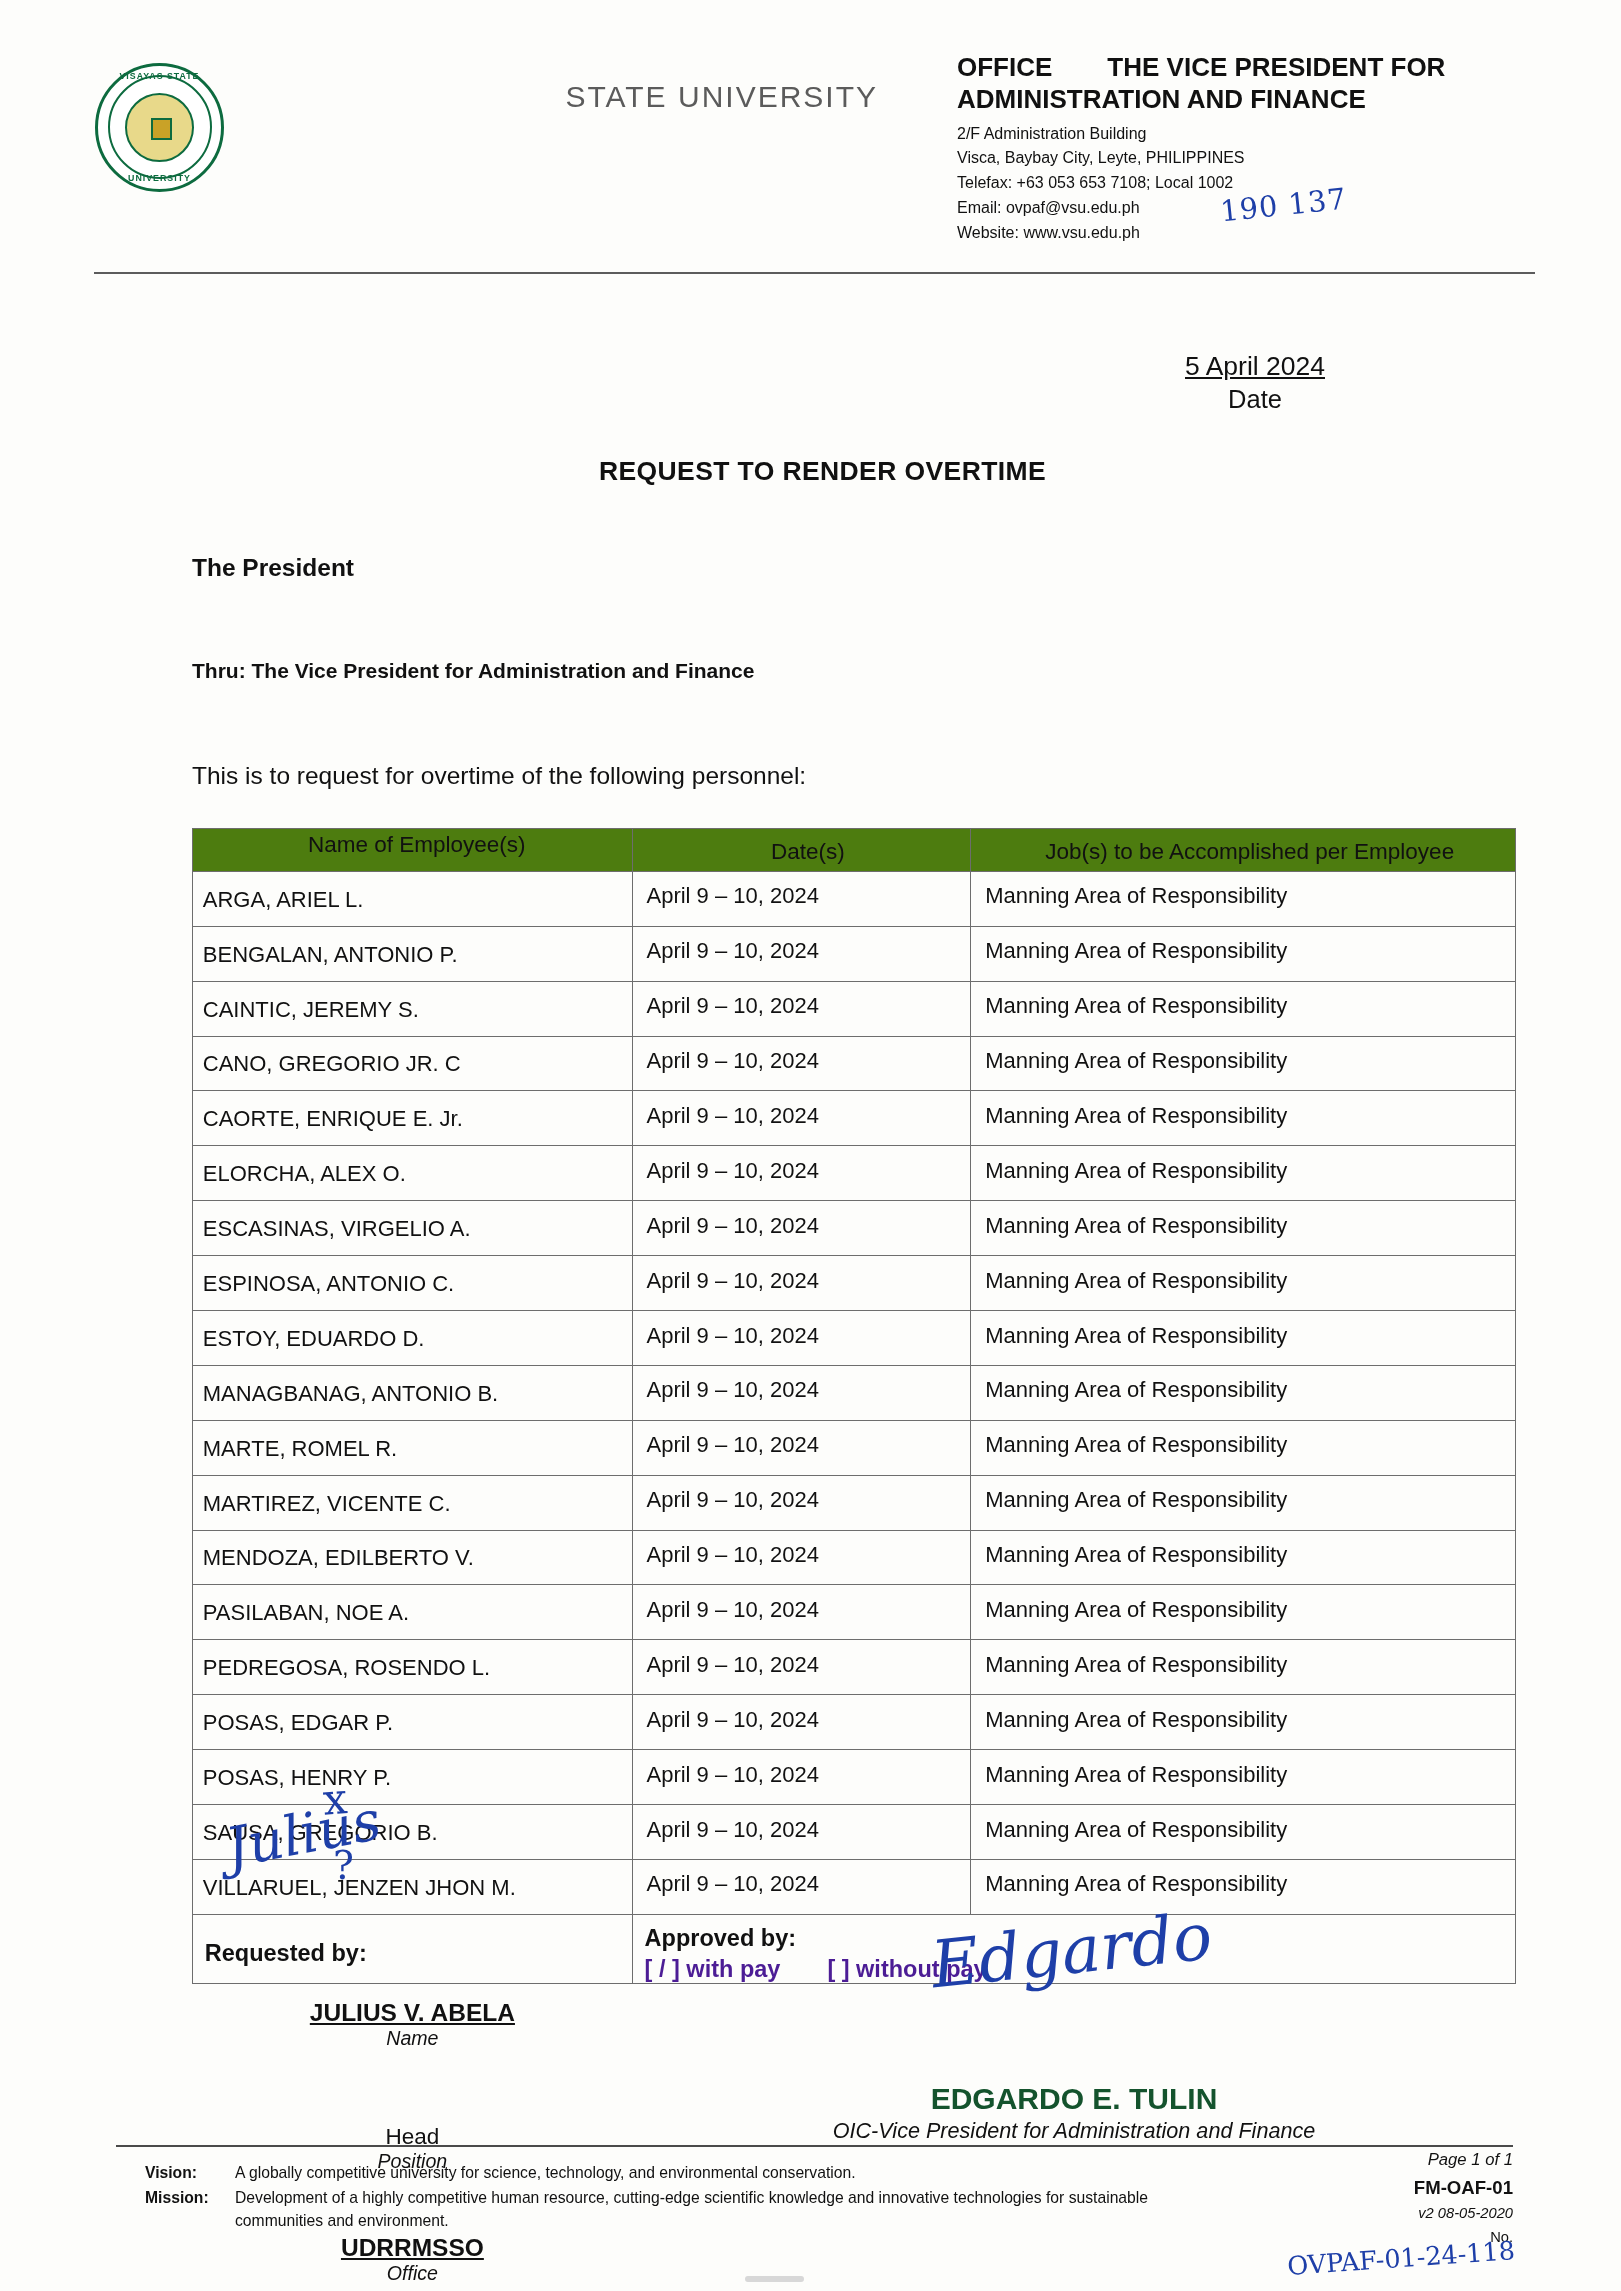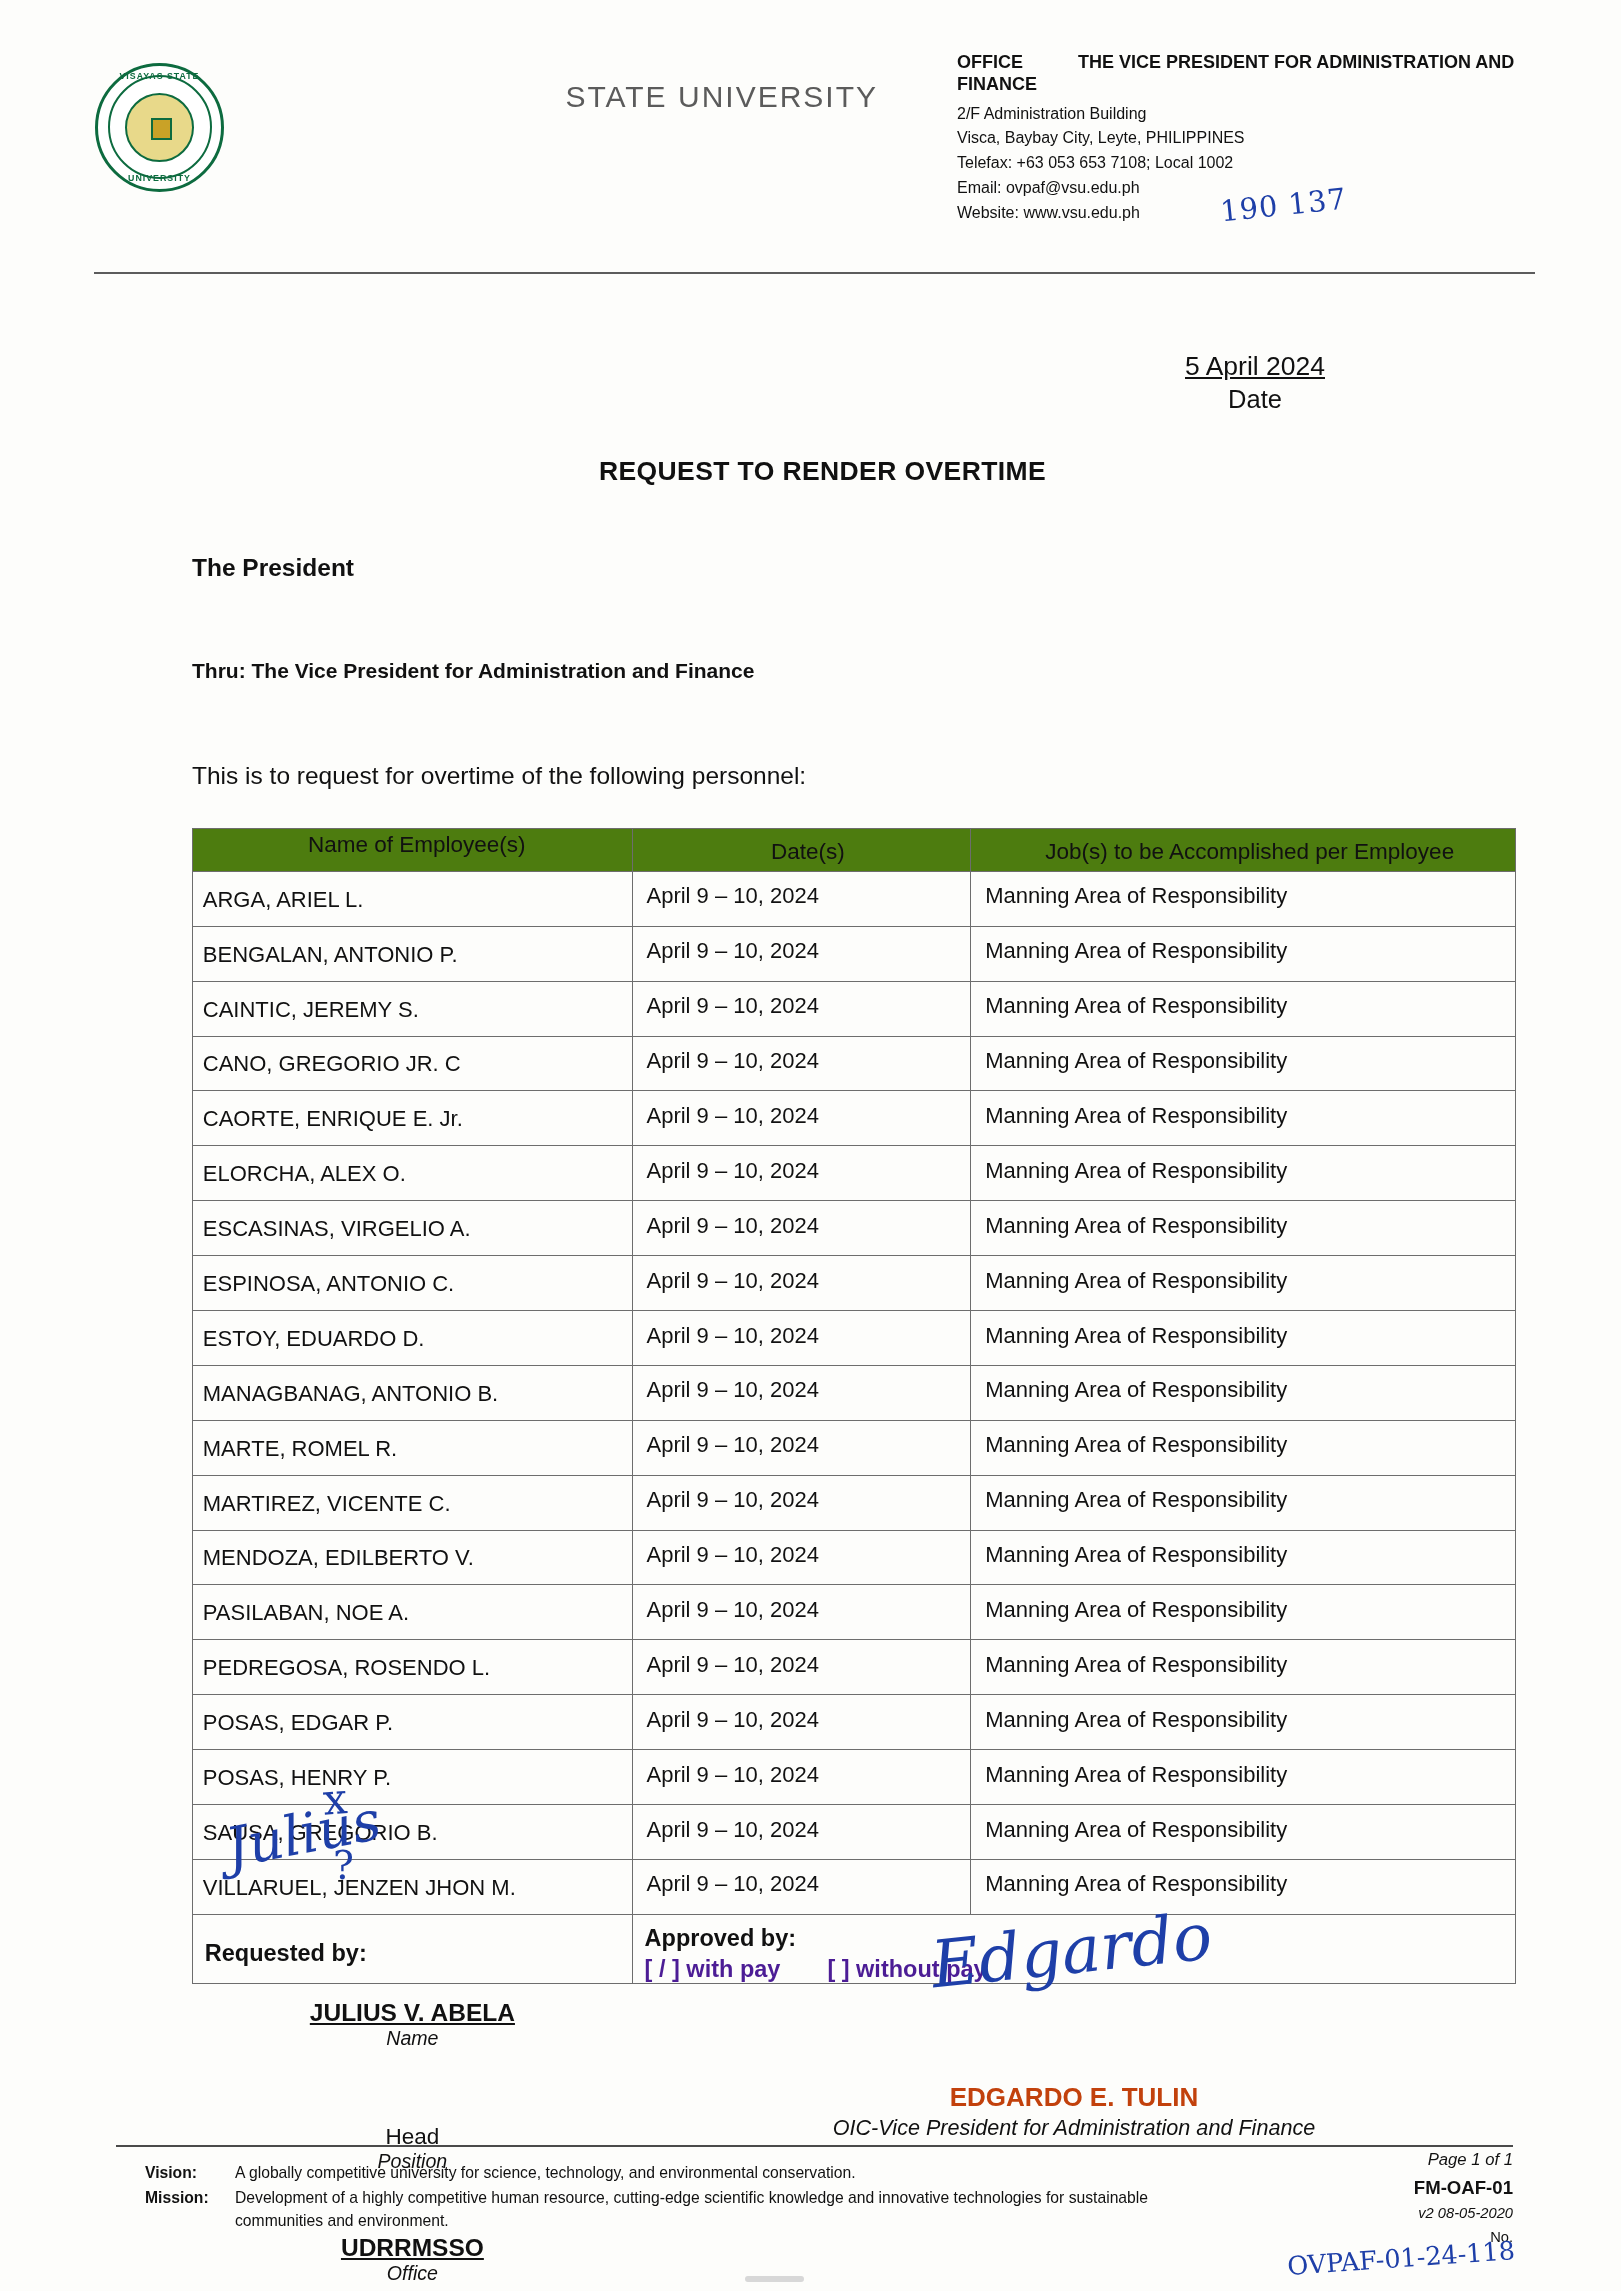--- a/index.html
+++ b/index.html
@@ -83,21 +83,21 @@
     font-size: 30px;
     letter-spacing: 2px;
     color: #5b5b5b;
     padding-right: 59px;
   }
 
   .office-block {
     position: absolute; left: 863px; top: 7.8px; width: 588px;
   }
   .office-line1 {
-    font-size: 18px; font-weight: bold; line-height: 1.25; color: #111;
+    font-size: 26px; font-weight: bold; line-height: 1.25; color: #111;
   }
   .office-line1 .sp { display: inline-block; width: 55px; }
   .office-addr {
     margin-top: 5.9px;
     font-size: 16px;
     line-height: 1.55;
     color: #111;
   }
   .handwrite-ref {
     position: absolute; left: 1220px; top: 188px;
@@ -228,21 +228,21 @@
     font-size: 65px;
     transform: rotate(-6deg);
     font-style: italic;
   }
 
   .sig-right-stack {
     position: absolute; left: 0; top: 167px; width: 100%;
     text-align: center;
   }
   .name-right {
-    font-size: 26px; font-weight: bold; color: #c2410c;
+    font-size: 30px; font-weight: bold; color: #14532d;
   }
   .title-right {
     font-size: 21.6px; font-style: italic; color: #111; margin-top: 2px;
   }
 
   
   .footer-rule {
     position: absolute; left: 116px; top: 2145px;
     width: 1397px; height: 2px; background: #4a4a4a;
   }

